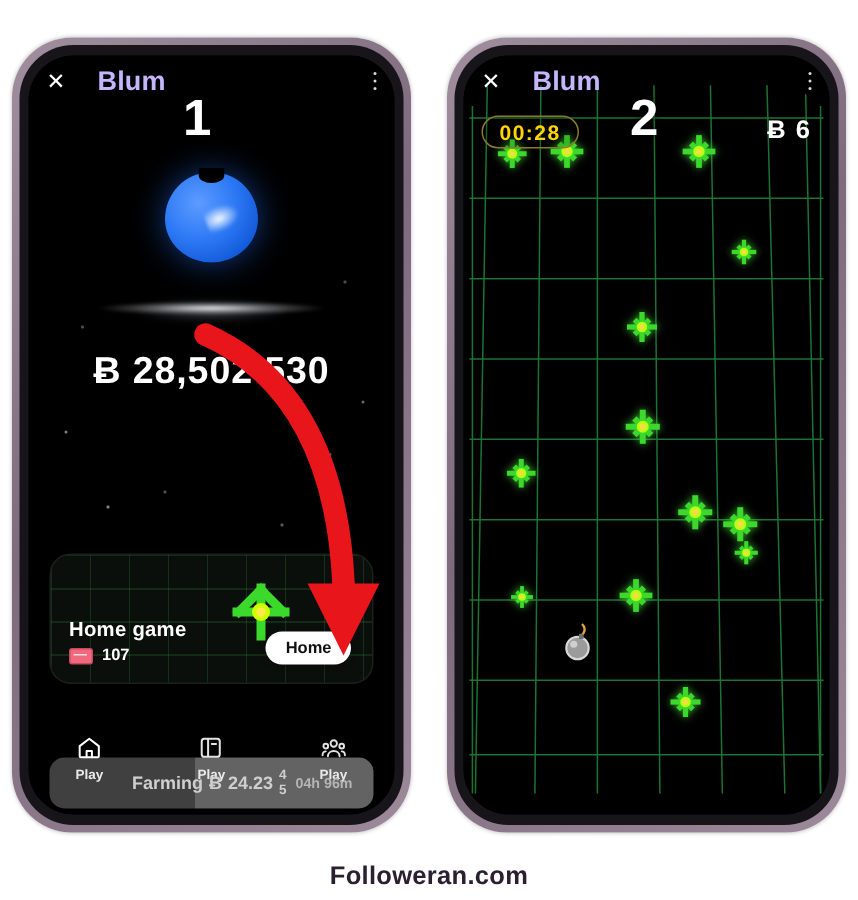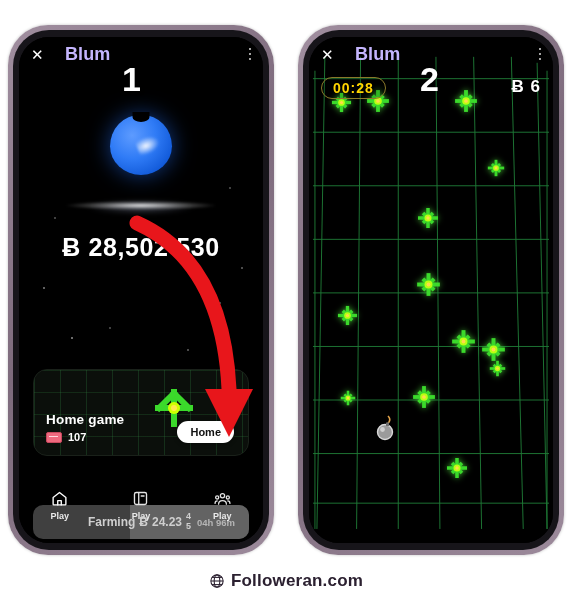--- a/index.html
+++ b/index.html
@@ -174,21 +174,21 @@
   .hud-score{
     position:absolute;right:12px;top:40px;z-index:30;
     color:#ffffff;font-size:17px;font-weight:700;letter-spacing:1px;
   }
 
   .bomb{position:absolute;}
 
   
   .watermark{
     position:absolute;left:0;right:0;bottom:6px;height:26px;
-    display:flex;align-items:center;justify-content:center;gap:6px;
+    display:flex;align-items:center;justify-content:center;gap:6px;flex-direction:column;
   }
   .wm-text{
     color:#2b2030;font-size:17px;font-weight:700;letter-spacing:.2px;
     font-family:"Liberation Sans",sans-serif;
   }
 </style>
 </head>
 <body>
 
 <div class="stage">

